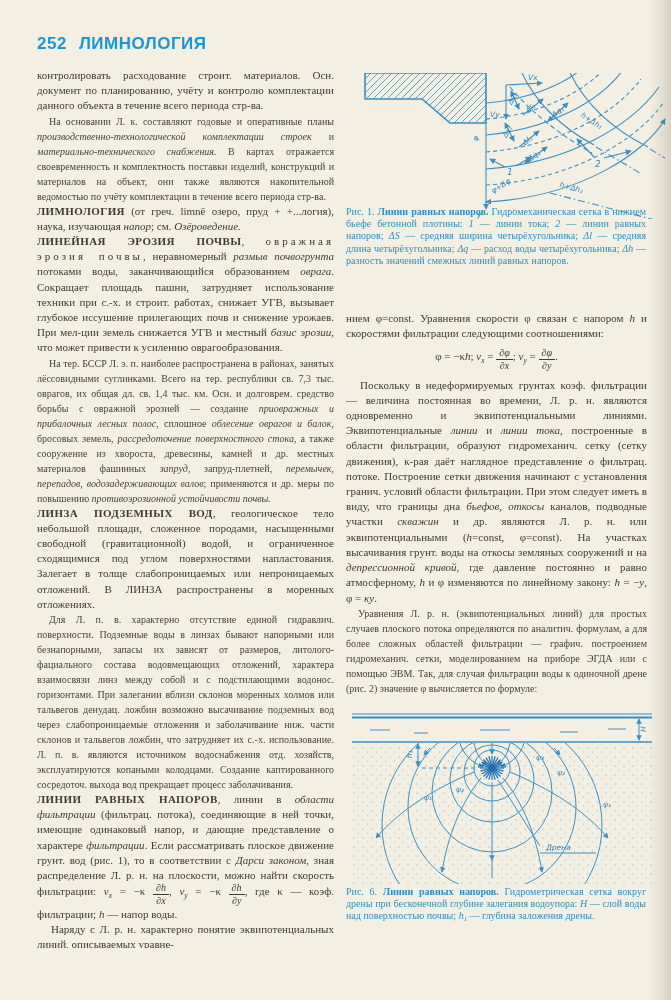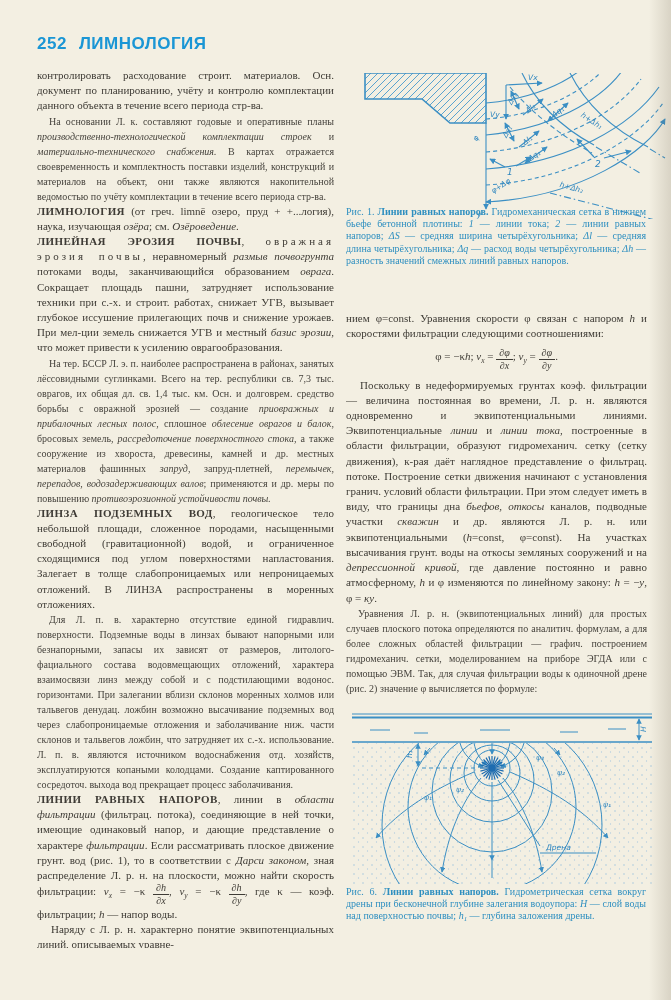--- a/index.html
+++ b/index.html
@@ -44,21 +44,21 @@
 
 <div class="page">
 
   <header class="hdr">
     <span class="pgnum">252</span><span>ЛИМНОЛОГИЯ</span>
   </header>
 
   <div class="col left">
       <p class="para body"><span>контролировать расходование строит. материалов. Осн. документ по планированию, учёту и контролю комплектации данного объекта в течение всего периода стр-ва.</span></p>
       <p class="para small indent"><span>На основании Л. к. составляют годовые и оперативные планы </span><span class="r-i">производственно-технологической комплектации строек</span><span> и </span><span class="r-i">материально-технического снабжения.</span><span> В картах отражается своевременность и комплектность поставки изделий, конструкций и материалов на объект, они также являются накопительной ведомостью по учёту комплектации в течение всего периода стр-ва.</span></p>
-      <p class="para body"><span class="r-hw">ЛИМНОЛОГИЯ</span><span> (от греч. limnē озеро, пруд + +...логия), наука, изучающая </span><span class="r-i">озёра</span><span>; см. </span><span class="r-i">Озёроведение.</span></p>
+      <p class="para body"><span class="r-hw">ЛИМНОЛОГИЯ</span><span> (от греч. limnē озеро, пруд + +...логия), наука, изучающая </span><span class="r-i">напор</span><span>; см. </span><span class="r-i">Озёроведение.</span></p>
       <p class="para body"><span class="r-hw">ЛИНЕЙНАЯ ЭРОЗИЯ ПОЧВЫ</span><span>, </span><span class="r-sp">овражная эрозия почвы</span><span>, неравномерный </span><span class="r-i">размыв почвогрунта</span><span> потоками воды, заканчивающийся образованием </span><span class="r-i">оврага</span><span>. Сокращает площадь пашни, затрудняет использование техники при с.-х. и строит. работах, снижает УГВ, вызывает глубокое иссушение прилегающих почв и снижение урожаев. При мел-ции земель снижается УГВ и местный </span><span class="r-i">базис эрозии</span><span>, что может привести к усилению оврагообразования.</span></p>
       <p class="para small indent"><span>На тер. БССР Л. э. п. наиболее распространена в районах, занятых лёссовидными суглинками. Всего на тер. республики св. 7,3 тыс. оврагов, их общая дл. св. 1,4 тыс. км. Осн. и долговрем. средство борьбы с овражной эрозией — создание </span><span class="r-i">приовражных и прибалочных лесных полос</span><span>, сплошное </span><span class="r-i">облесение оврагов и балок</span><span>, бросовых земель, </span><span class="r-i">рассредоточение поверхностного стока</span><span>, а также сооружение из хвороста, древесины, камней и др. местных материалов фашинных </span><span class="r-i">запруд</span><span>, запруд-плетней, </span><span class="r-i">перемычек, перепадов, водозадерживающих валов</span><span>; применяются и др. меры по повышению </span><span class="r-i">противоэрозионной устойчивости почвы.</span></p>
       <p class="para body"><span class="r-hw">ЛИНЗА ПОДЗЕМНЫХ ВОД</span><span>, геологическое тело небольшой площади, сложенное породами, насыщенными свободной (гравитационной) водой, и ограниченное сходящимися под углом поверхностями напластования. Залегает в толще слабопроницаемых или непроницаемых отложений. В ЛИНЗА распространены в моренных отложениях.</span></p>
       <p class="para small indent"><span>Для Л. п. в. характерно отсутствие единой гидравлич. поверхности. Подземные воды в линзах бывают напорными или безнапорными, запасы их зависят от размеров, литолого-фациального состава водовмещающих отложений, характера взаимосвязи линз между собой и с подстилающими водонос. горизонтами. При залегании вблизи склонов моренных холмов или тальвегов денудац. ложбин возможно высачивание подземных вод через слабопроницаемые отложения и заболачивание ниж. части склонов и тальвегов ложбин, что затрудняет их с.-х. использование. Л. п. в. являются источником водоснабжения отд. хозяйств, эксплуатируются копаными колодцами. Создание каптированного сосредоточ. выхода вод прекращает процесс заболачивания.</span></p>
       <p class="para body"><span class="r-hw">ЛИНИИ РАВНЫХ НАПОРОВ</span><span>, линии в </span><span class="r-i">области фильтрации</span><span> (фильтрац. потока), соединяющие в ней точки, имеющие одинаковый напор, и дающие представление о характере </span><span class="r-i">фильтрации</span><span>. Если рассматривать плоское движение грунт. вод (рис. 1), то в соответствии с </span><span class="r-i">Дарси законом</span><span>, зная распределение Л. р. н. на плоскости, можно найти скорость фильтрации: </span><span class="r-i">v</span><span class="r-sub">x</span><span> = −κ </span><span class="frac"><span class="num">∂h</span><span class="den">∂x</span></span><span>, </span><span class="r-i">v</span><span class="r-sub">y</span><span> = −κ </span><span class="frac"><span class="num">∂h</span><span class="den">∂y</span></span><span>, где κ — коэф. фильтрации; </span><span class="r-i">h</span><span> — напор воды.</span></p>
       <p class="para body indent"><span>Наряду с Л. р. н. характерно понятие эквипотенциальных линий, описываемых уравне-</span></p>
     </div>
 
   <figure class="figbox fig1" style="margin:16px;">
     <svg width="302" height="146" viewBox="0 0 302 146">

